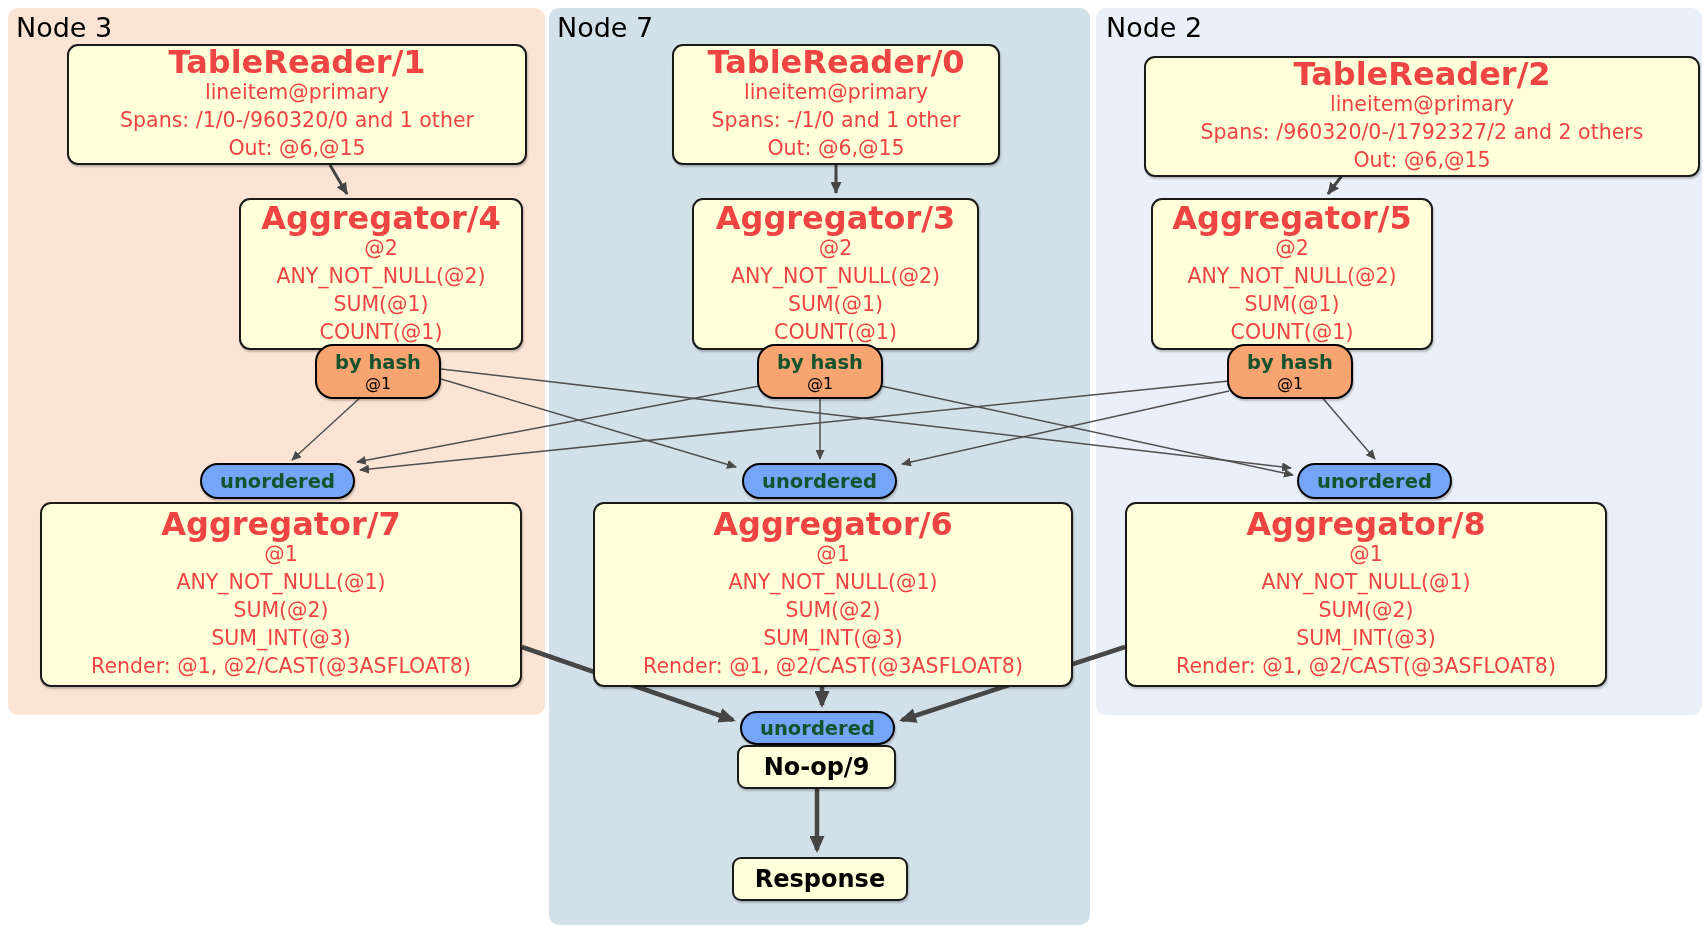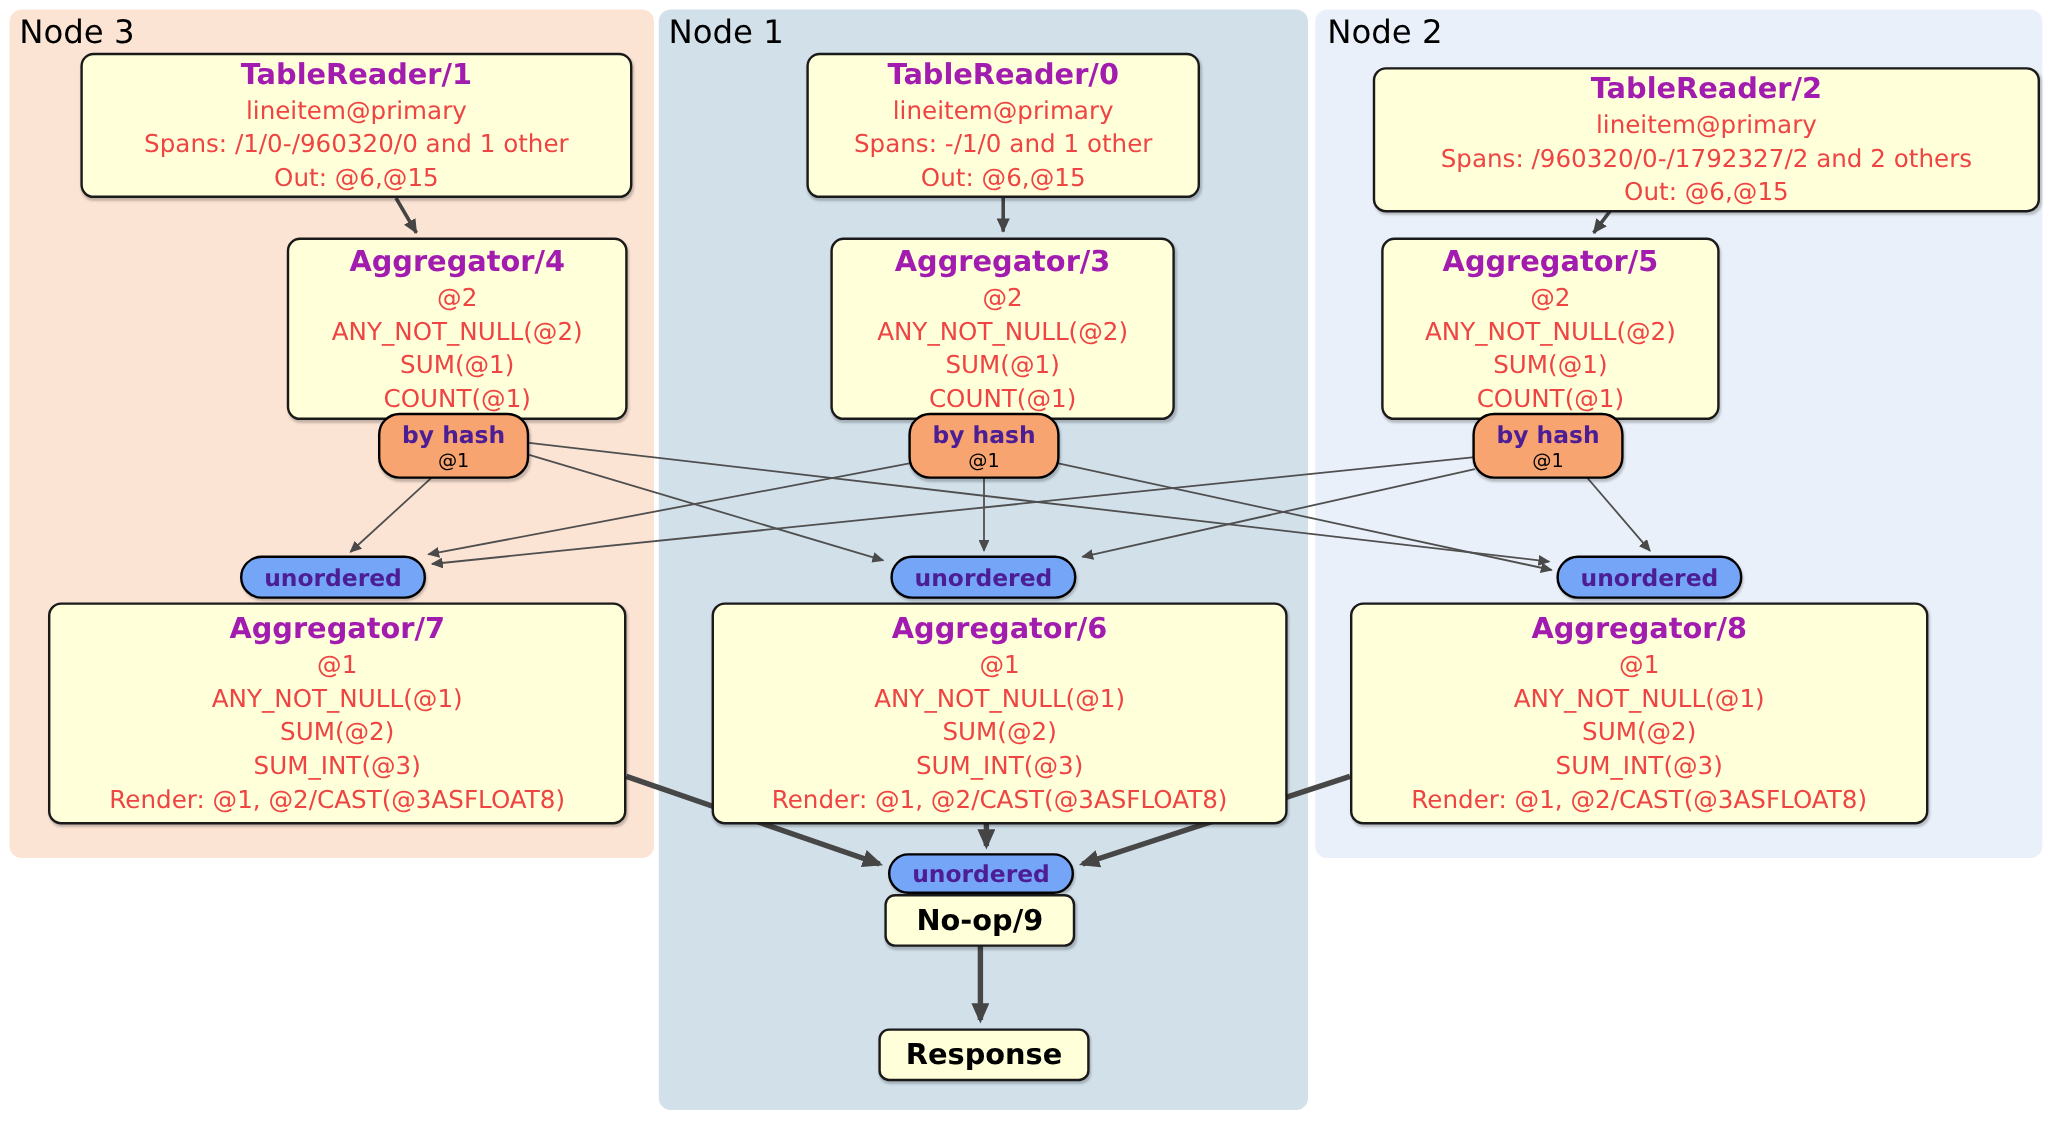--- a/index.html
+++ b/index.html
@@ -39,24 +39,24 @@
     box-shadow: 1px 2px 2px rgba(0,0,0,0.22);
     display: flex;
     flex-direction: column;
     justify-content: center;
     align-items: center;
     text-align: center;
     box-sizing: border-box;
     padding: 2px 4px;
   }
   .box-title {
-    font-size: 24px;
+    font-size: 32px;
     font-weight: bold;
     line-height: 31px;
-    color: #a21caf;
+    color: #ef4444;
     white-space: nowrap;
   }
   .box-line {
     font-size: 20.5px;
     line-height: 28px;
     color: #ef4444;
     white-space: nowrap;
   }
   .pill {
     position: absolute;
@@ -75,21 +75,21 @@
   }
   .stream-pill {
     background: var(--stream-fill, #74a5f7);
     border-radius: 18px;
     justify-content: center;
   }
   .pill-label {
     font-size: 19.5px;
     font-weight: bold;
     line-height: 23px;
-    color: #4c1d95;
+    color: #14532d;
     white-space: nowrap;
   }
   .pill-detail {
     font-size: 16px;
     line-height: 19px;
     color: #000000;
     white-space: nowrap;
   }
   .small-box-title {
     font-size: 24px;
@@ -101,21 +101,21 @@
 </head>
 <body>
 
 <div id="canvas">
 
   <div class="region" style="left:8px; top:8px; width:537px; height:707px; background:var(--node3-bg,#fce4d4);"></div>
   <div class="region" style="left:549px; top:8px; width:541px; height:917px; background:var(--node1-bg,#d2e0ea);"></div>
   <div class="region" style="left:1096px; top:8px; width:606px; height:707px; background:var(--node2-bg,#eaf0f9);"></div>
 
   <div class="region-label" style="left:16px; top:12px;">Node 3</div>
-  <div class="region-label" style="left:557px; top:12px;">Node 1</div>
+  <div class="region-label" style="left:557px; top:12px;">Node 7</div>
   <div class="region-label" style="left:1106px; top:12px;">Node 2</div>
 
   <svg id="edges" width="1708" height="940" viewBox="0 0 1708 940">
     <defs>
       <marker id="arrThin" markerUnits="userSpaceOnUse" markerWidth="11" markerHeight="9" refX="9" refY="4.5" orient="auto">
         <path d="M0,0 L10,4.5 L0,9 z" fill="#4a4a4a"></path>
       </marker>
       <marker id="arrMed" markerUnits="userSpaceOnUse" markerWidth="13" markerHeight="11" refX="11" refY="5.5" orient="auto">
         <path d="M0,0 L12,5.5 L0,11 z" fill="#454545"></path>
       </marker>

